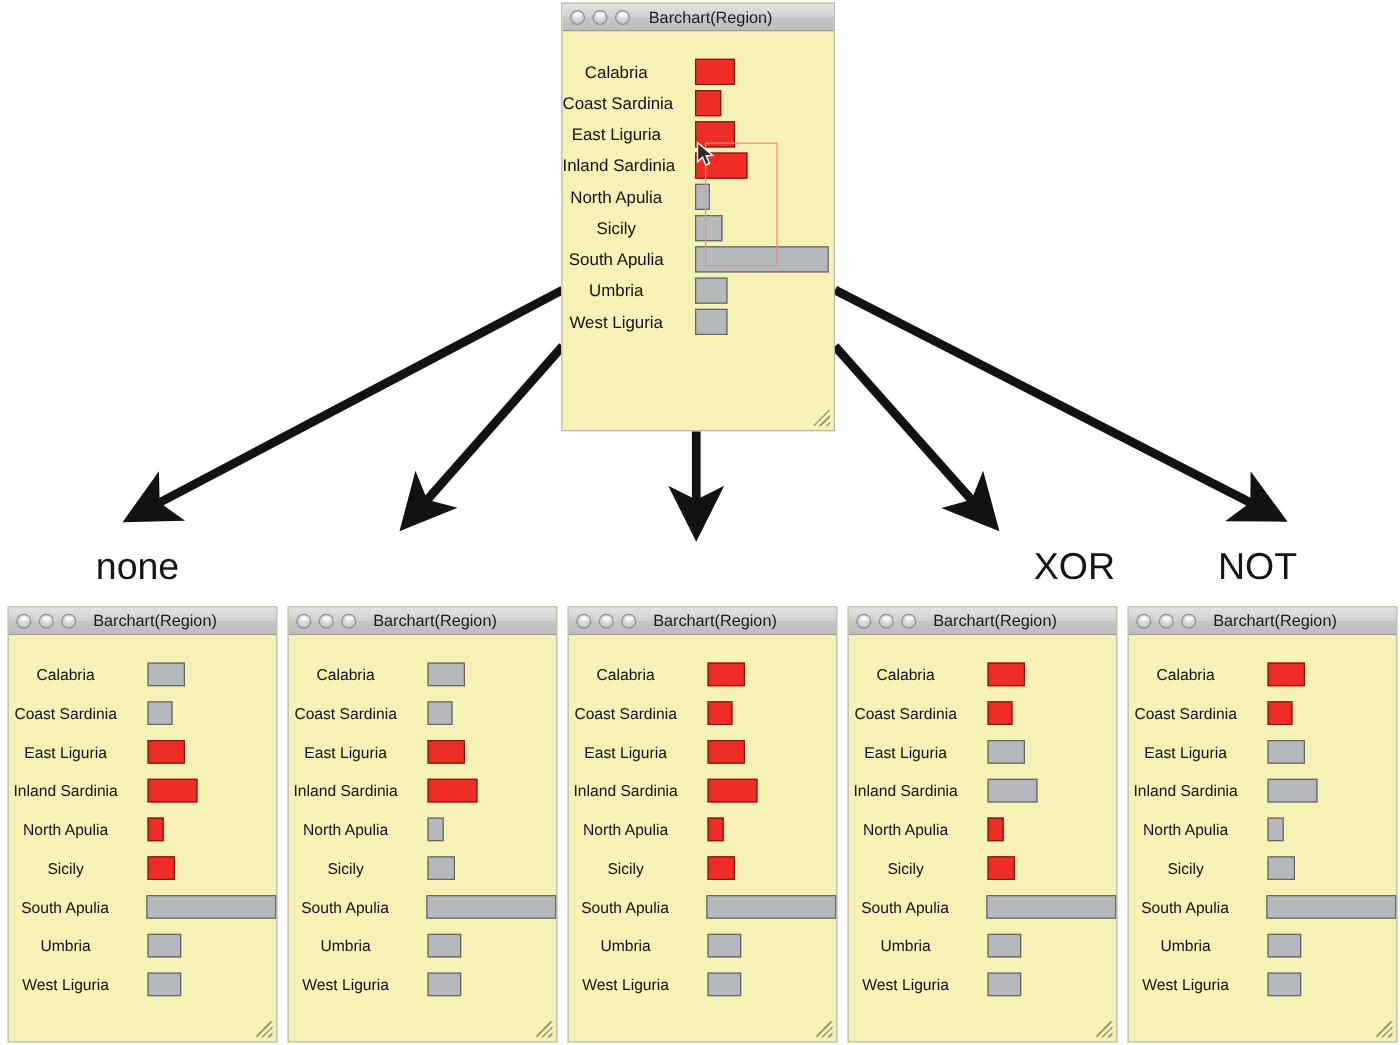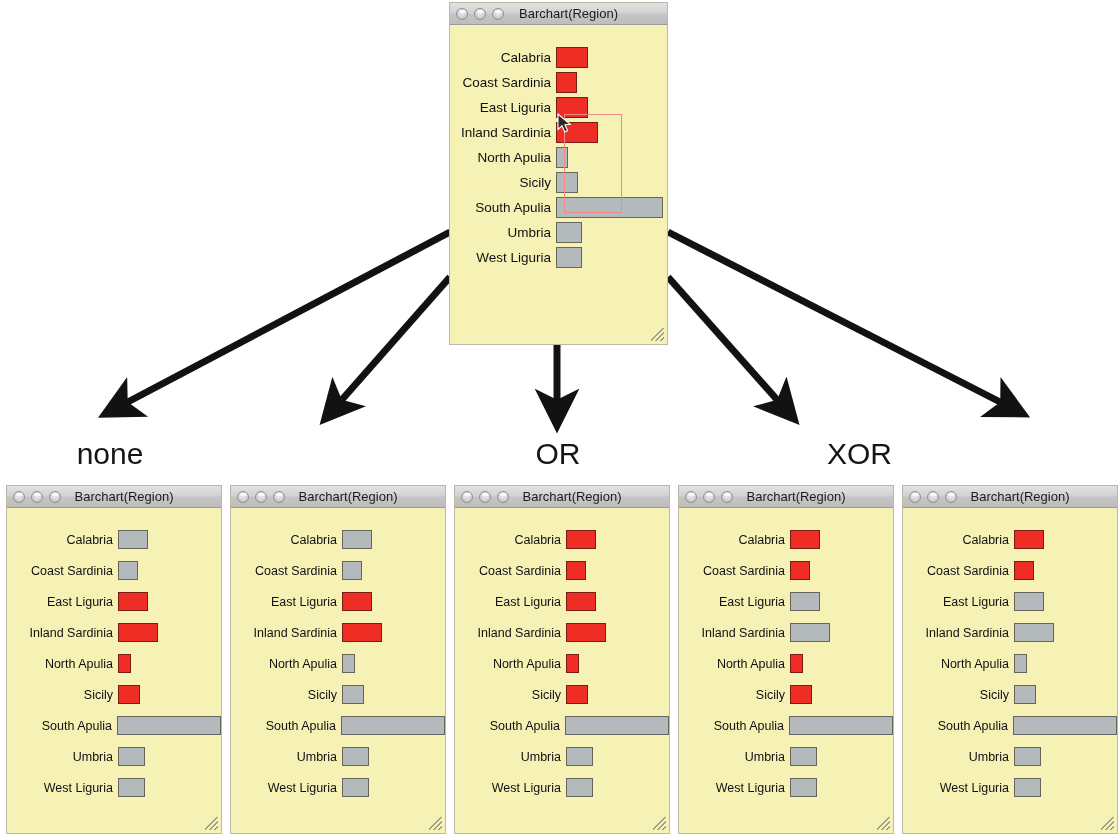--- a/index.html
+++ b/index.html
@@ -58,25 +58,25 @@
   .chartarea{position:relative;width:100%;}
 
   
   .row{
     display:flex;
     align-items:center;
     position:absolute;
     left:0;right:0;
   }
   .rlabel{
-    text-align:right;
+    text-align:center;
     font-size:13px;
     color:#101010;
     white-space:nowrap;
-    padding-right:5px;
+    padding-right:20px;
     box-sizing:border-box;
   }
   .bar{
     height:19px;
     border:1px solid #5c5c4e;
     box-sizing:border-box;
   }
   .bar.sel{background:#EE2E25;border-color:#7a1b15;}
   .bar.unsel{background:#B4B9BC;border-color:#66665c;}
 
@@ -189,22 +189,22 @@
     <div class="grip"></div>
   </div>
 
   <div class="rubber" style="left:564px;top:114px;width:58px;height:99px;"></div>
 
   <svg class="cursor" style="left:557px;top:113px;" viewBox="0 0 16 22">
     <path d="M1,1 L1,16.5 L5,12.8 L7.7,19 L10.6,17.7 L8,11.7 L13.2,11.4 Z" fill="#2b2b2b" stroke="#ffffff" stroke-width="1.1"></path>
   </svg>
 
   <div class="oplabel" style="left:0px;top:437px;width:220px;">none</div>
-  <div class="oplabel" style="left:448px;top:437px;width:220px;">OR</div>
   <div class="oplabel" style="left:672px;top:437px;width:220px;text-align:right;">XOR</div>
+  <div class="oplabel" style="left:896px;top:437px;width:220px;">NOT</div>
 
   <div class="panel small" id="p0" style="left:6px;top:485px;width:216px;height:349px;">
     <div class="titlebar">
       <span class="tb-dots">
         <span class="dot"></span>
         <span class="dot"></span>
         <span class="dot"></span>
       </span>
       <span class="tb-title">Barchart(Region)</span>
     </div>

